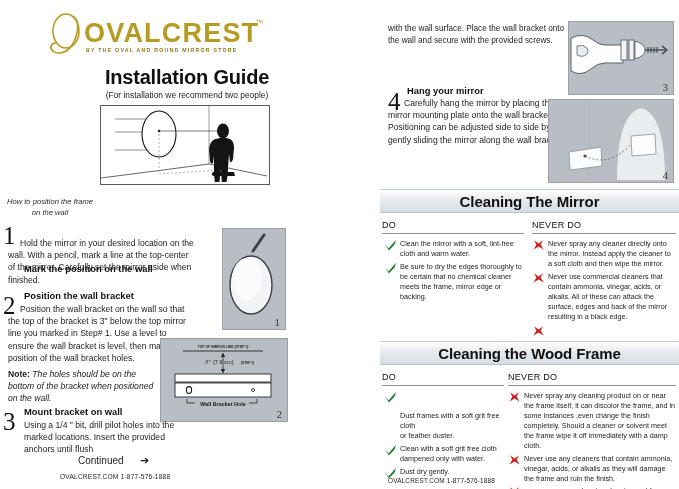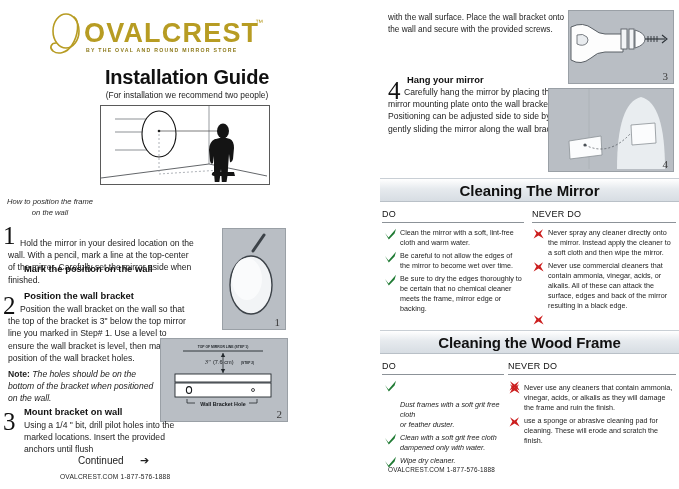--- a/index.html
+++ b/index.html
@@ -2,21 +2,21 @@
 <html><head>
 <meta charset="utf-8">
 <style>
   html,body{margin:0;padding:0;background:#ffffff;}
   body{width:679px;height:489px;overflow:hidden;
        font-family:"Liberation Sans", sans-serif;color:#1a1a1a;}
   .page{position:relative;width:679px;height:489px;}
 
   
   .col-left{position:absolute;left:0;top:0;width:374px;height:489px;}
-  .col-right{position:absolute;left:380px;top:0;width:299px;height:376px;}
+  .col-right{position:absolute;left:380px;top:11px;width:299px;height:376px;}
 
   
   .logo-wrap{position:absolute;left:40px;top:12px;width:240px;height:44px;}
   .logo-mark{position:absolute;left:4px;top:0px;width:46px;height:44px;}
   .logo-word{position:absolute;left:44px;top:6px;font-size:27px;font-weight:bold;
              letter-spacing:1.2px;color:#b79c23;font-family:"Liberation Sans",sans-serif;}
   .logo-tm{position:absolute;left:215px;top:6px;font-size:8px;color:#b79c23;}
   .logo-tag{position:absolute;left:46px;top:35px;font-size:5.2px;font-weight:bold;
             letter-spacing:1.25px;color:#8d7a1c;}
 
@@ -235,26 +235,20 @@
           <div class="item">
             <svg class="mk" viewBox="0 0 13 12">
                 <path d="M1 5 L4.5 9.5 L12 0.8 L10.6 5.4 L4.8 11.4 Z" fill="#1f7a33"></path>
               </svg>
             <span>Clean the mirror with a soft, lint-free cloth and warm water.</span>
           </div>
           <div class="item">
             <svg class="mk" viewBox="0 0 13 12">
                 <path d="M1 5 L4.5 9.5 L12 0.8 L10.6 5.4 L4.8 11.4 Z" fill="#1f7a33"></path>
               </svg>
-            <span>Be careful to not allow the edges of the mirror to become wet over time.</span>
-          </div>
-          <div class="item">
-            <svg class="mk" viewBox="0 0 13 12">
-                <path d="M1 5 L4.5 9.5 L12 0.8 L10.6 5.4 L4.8 11.4 Z" fill="#1f7a33"></path>
-              </svg>
             <span>Be sure to dry the edges thoroughly to be certain that no chemical cleaner meets the frame, mirror edge or backing.</span>
           </div>
         </div>
 
         <div class="items" style="position:absolute;left:152px;top:26px;width:144px;">
           <div class="item">
             <svg class="mk" viewBox="0 0 13 12">
                 <path d="M2 1.2 L6.5 4.4 L11 1.2 L8.6 5.6 L11.6 10.4 L6.5 7.6 L1.6 10.6 L4.4 5.6 Z" fill="#cc1f1f"></path>
               </svg>
             <span>Never spray any cleaner directly onto the mirror. Instead apply the cleaner to a soft cloth and then wipe the mirror.</span>
@@ -277,47 +271,48 @@
     <div class="sect" style="top:330px;">
       <div class="sect-hd">
         <span>Cleaning the Wood Frame</span>
       </div>
       <div style="position:relative;height:150px;">
         <div class="colhd" style="position:absolute;left:2px;top:7px;">DO</div>
         <div class="rule" style="position:absolute;left:2px;top:20px;width:122px;"></div>
         <div class="colhd" style="position:absolute;left:128px;top:7px;">NEVER DO</div>
         <div class="rule" style="position:absolute;left:128px;top:20px;width:168px;"></div>
 
-        <div class="items" style="position:absolute;left:4px;top:26px;width:118px;font-style:italic;">
+        <div class="items" style="position:absolute;left:4px;top:26px;width:118px;">
           <div class="item" style="white-space:pre-line;">
             <svg class="mk" viewBox="0 0 13 12">
                 <path d="M1 5 L4.5 9.5 L12 0.8 L10.6 5.4 L4.8 11.4 Z" fill="#1f7a33"></path>
               </svg>
             <span>Dust frames with a soft grit free cloth
 or feather duster.</span>
           </div>
           <div class="item">
             <svg class="mk" viewBox="0 0 13 12">
                 <path d="M1 5 L4.5 9.5 L12 0.8 L10.6 5.4 L4.8 11.4 Z" fill="#1f7a33"></path>
               </svg>
             <span>Clean with a soft grit free cloth dampened only with water.</span>
           </div>
           <div class="item">
             <svg class="mk" viewBox="0 0 13 12">
                 <path d="M1 5 L4.5 9.5 L12 0.8 L10.6 5.4 L4.8 11.4 Z" fill="#1f7a33"></path>
               </svg>
-            <span>Wipe dry cleaner.</span>
+            <span>Dust dry gently.</span>
           </div>
         </div>
 
         <div class="items" style="position:absolute;left:128px;top:26px;width:168px;">
           <div class="item">
             <svg class="mk" viewBox="0 0 13 12">
                 <path d="M2 1.2 L6.5 4.4 L11 1.2 L8.6 5.6 L11.6 10.4 L6.5 7.6 L1.6 10.6 L4.4 5.6 Z" fill="#cc1f1f"></path>
               </svg>
+            <span>Never spray any cleaning product on or near the frame itself, it can discolor the frame, and in some instances ,even change the finish completely. Should a cleaner or solvent meet the frame wipe it off immediately with a damp cloth.</span>
           </div>
           <div class="item">
             <svg class="mk" viewBox="0 0 13 12">
                 <path d="M2 1.2 L6.5 4.4 L11 1.2 L8.6 5.6 L11.6 10.4 L6.5 7.6 L1.6 10.6 L4.4 5.6 Z" fill="#cc1f1f"></path>
               </svg>
             <span>Never use any cleaners that contain ammonia, vinegar, acids, or alkalis as they will damage the frame and ruin the finish.</span>
           </div>
           <div class="item">
             <svg class="mk" viewBox="0 0 13 12">
                 <path d="M2 1.2 L6.5 4.4 L11 1.2 L8.6 5.6 L11.6 10.4 L6.5 7.6 L1.6 10.6 L4.4 5.6 Z" fill="#cc1f1f"></path>

